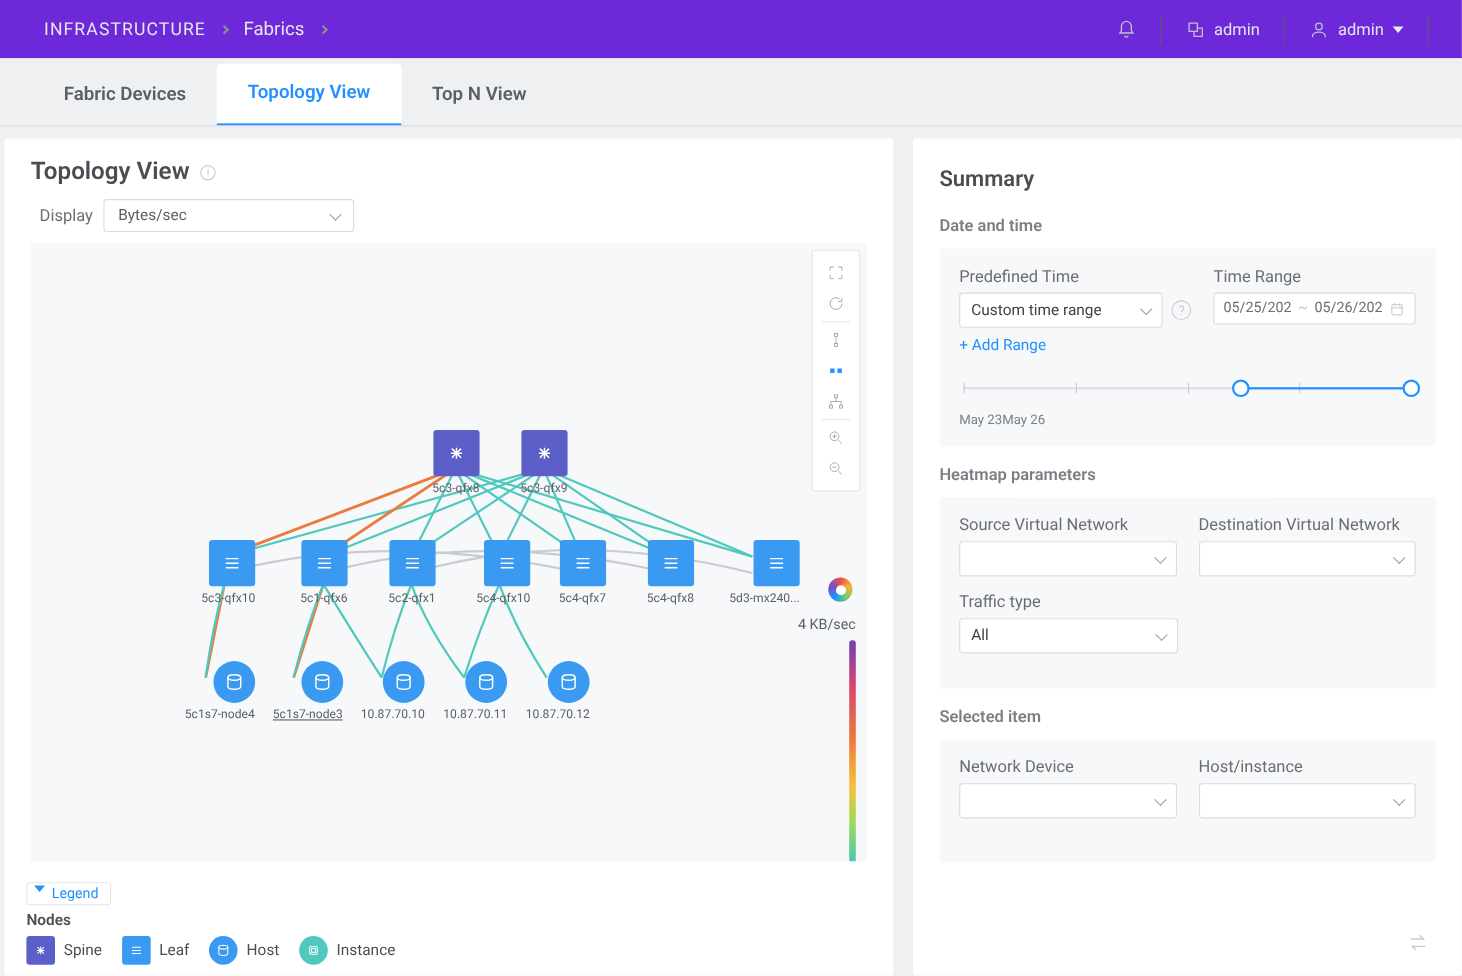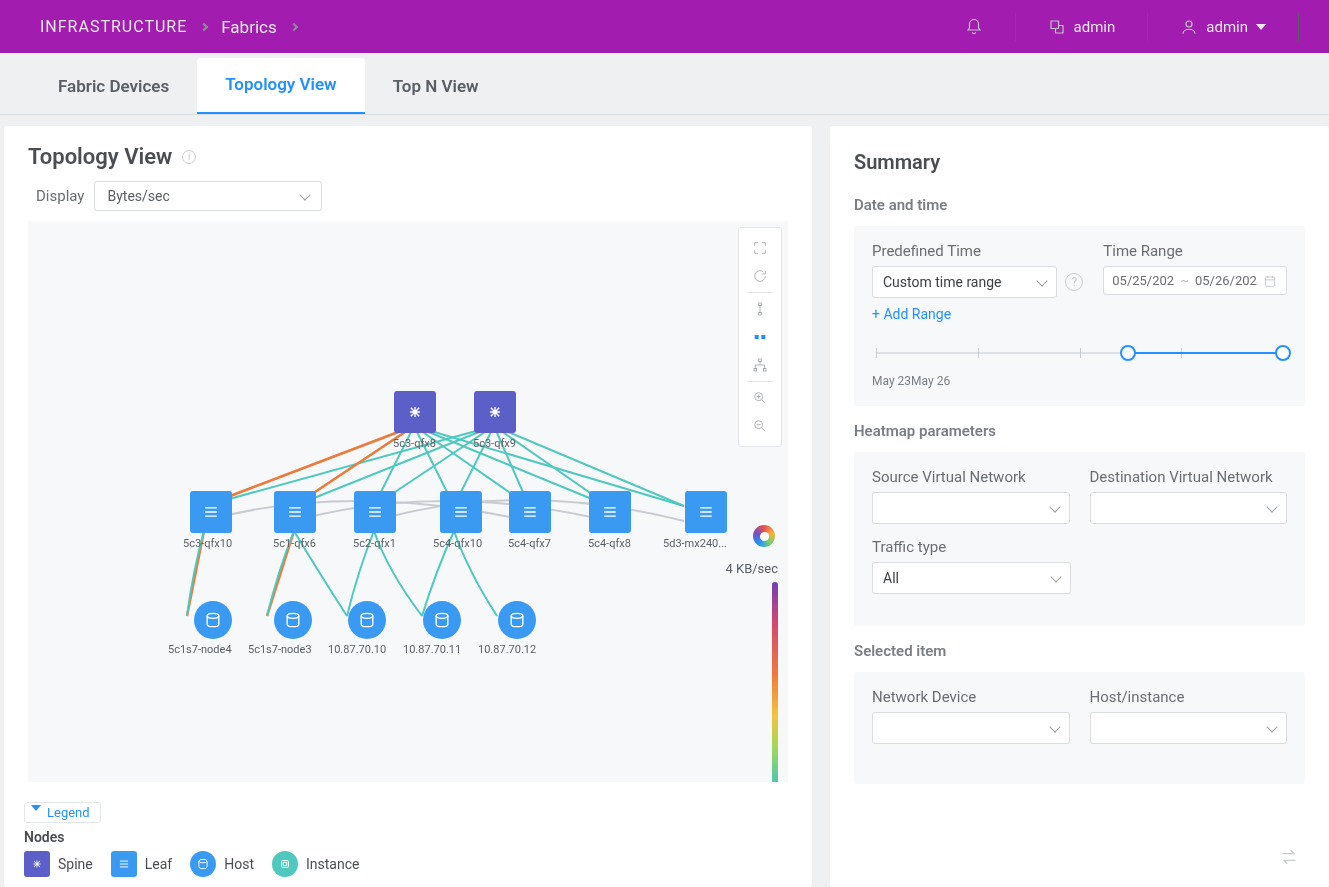--- a/index.html
+++ b/index.html
@@ -1,23 +1,23 @@
 <!DOCTYPE html>
 <html><head>
 <meta charset="utf-8">
 <style>
 html,body{margin:0;padding:0;font-family:-apple-system,BlinkMacSystemFont,"Segoe UI",Roboto,Arial,sans-serif;font-size:14px;color:#333;background:#eef0f2;width:1329px;height:887px;overflow:hidden}
 *{box-sizing:border-box}
 
 
-.header{background:#a21caf;height:53px;display:flex;align-items:center;color:#cfd2d6}
+.header{background:#6d28d9;height:53px;display:flex;align-items:center;color:#cfd2d6}
 .header-left{display:flex;align-items:center;gap:14px;padding-left:40px}
 .breadcrumb-item{font-size:16px;color:#e5e7e9;letter-spacing:1px}
 .chev{width:6px;height:6px;border-top:2px solid #8a8f94;border-right:2px solid #8a8f94;transform:rotate(45deg)}
-.header-right{margin-left:auto;display:flex;align-items:center;gap:32px;padding-right:30px}
+.header-right{margin-left:auto;display:flex;align-items:center;gap:22px;padding-right:30px}
 .vr{width:1px;height:28px;background:#5a5e63}
 .hicon{width:18px;height:18px;color:#bfc3c8}
 .huser{display:flex;align-items:center;gap:8px;color:#e5e7e9;font-size:15px}
 .chev-down{width:0;height:0;border-left:5px solid transparent;border-right:5px solid transparent;border-top:6px solid #e5e7e9}
 
 
 .tabbar{background:#eef0f2;border-bottom:1px solid #d9dde0;display:flex;padding-left:30px;height:62px;align-items:flex-end}
 .tab{padding:16px 28px 18px;font-size:17px;font-weight:600;color:#5a5f66;cursor:pointer}
 .tab.active{background:#fff;color:#2291ff;border-top-left-radius:4px;border-top-right-radius:4px;border-bottom:2px solid #2291ff}
 
@@ -332,21 +332,21 @@
           </div>
           <div class="node" style="left: 140px; top: 380px;">
             <div class="nbox nb-host">
               <svg viewBox="0 0 24 24">
                 <ellipse cx="12" cy="7" rx="7" ry="3"></ellipse>
                 <path d="M5 7v10c0 1.7 3 3 7 3s7-1.3 7-3V7"></path>
               </svg>
             </div>
             <div class="nlabel">5c1s7-node4</div>
           </div>
-          <div class="node" style="left: 220px; top: 380px;">
+          <div class="node" style="left: 220px; top: 380px; text-decoration: underline;">
             <div class="nbox nb-host">
               <svg viewBox="0 0 24 24">
                 <ellipse cx="12" cy="7" rx="7" ry="3"></ellipse>
                 <path d="M5 7v10c0 1.7 3 3 7 3s7-1.3 7-3V7"></path>
               </svg>
             </div>
             <div class="nlabel">5c1s7-node3</div>
           </div>
           <div class="node" style="left: 300px; top: 380px;">
             <div class="nbox nb-host">

